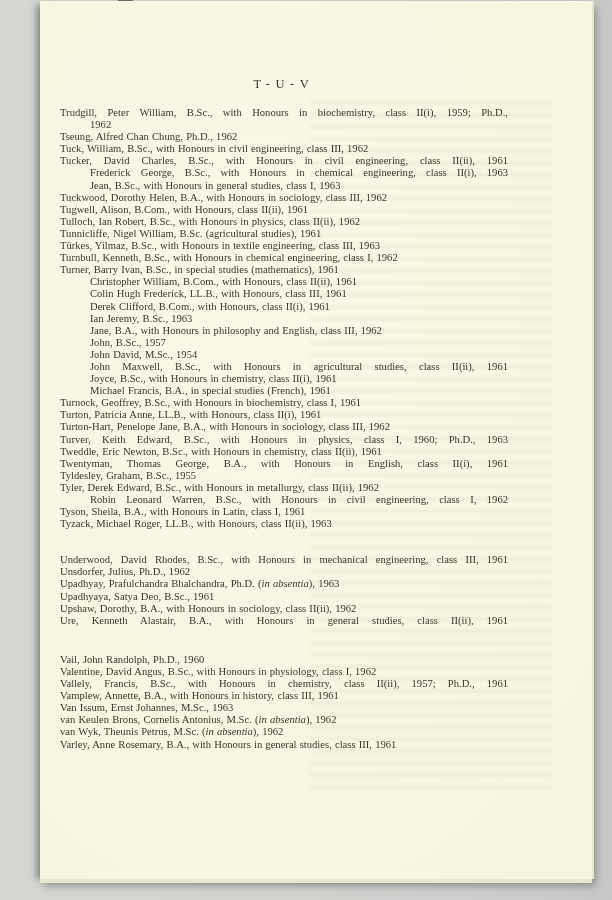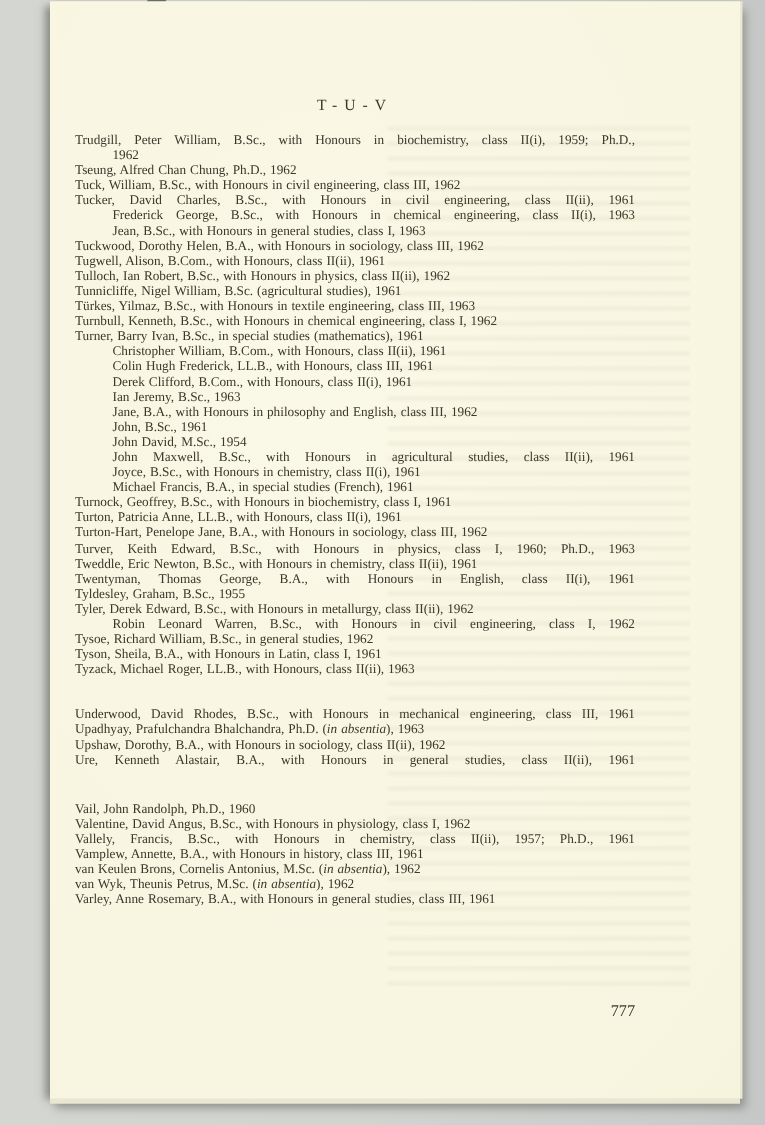--- a/index.html
+++ b/index.html
@@ -112,50 +112,51 @@
           <div class="line">Tulloch, Ian Robert, B.Sc., with Honours in physics, class II(ii), 1962</div>
           <div class="line">Tunnicliffe, Nigel William, B.Sc. (agricultural studies), 1961</div>
           <div class="line">Türkes, Yilmaz, B.Sc., with Honours in textile engineering, class III, 1963</div>
           <div class="line">Turnbull, Kenneth, B.Sc., with Honours in chemical engineering, class I, 1962</div>
           <div class="line">Turner, Barry Ivan, B.Sc., in special studies (mathematics), 1961</div>
           <div class="line indent">Christopher William, B.Com., with Honours, class II(ii), 1961</div>
           <div class="line indent">Colin Hugh Frederick, LL.B., with Honours, class III, 1961</div>
           <div class="line indent">Derek Clifford, B.Com., with Honours, class II(i), 1961</div>
           <div class="line indent">Ian Jeremy, B.Sc., 1963</div>
           <div class="line indent">Jane, B.A., with Honours in philosophy and English, class III, 1962</div>
-          <div class="line indent">John, B.Sc., 1961</div>
+          <div class="line indent">John, B.Sc., 1957</div>
           <div class="line indent">John David, M.Sc., 1954</div>
           <div class="line indent just">John Maxwell, B.Sc., with Honours in agricultural studies, class II(ii), 1961</div>
           <div class="line indent">Joyce, B.Sc., with Honours in chemistry, class II(i), 1961</div>
           <div class="line indent">Michael Francis, B.A., in special studies (French), 1961</div>
           <div class="line">Turnock, Geoffrey, B.Sc., with Honours in biochemistry, class I, 1961</div>
           <div class="line">Turton, Patricia Anne, LL.B., with Honours, class II(i), 1961</div>
           <div class="line">Turton-Hart, Penelope Jane, B.A., with Honours in sociology, class III, 1962</div>
           <div class="line just">Turver, Keith Edward, B.Sc., with Honours in physics, class I, 1960; Ph.D., 1963</div>
           <div class="line">Tweddle, Eric Newton, B.Sc., with Honours in chemistry, class II(ii), 1961</div>
           <div class="line just">Twentyman, Thomas George, B.A., with Honours in English, class II(i), 1961</div>
           <div class="line">Tyldesley, Graham, B.Sc., 1955</div>
           <div class="line">Tyler, Derek Edward, B.Sc., with Honours in metallurgy, class II(ii), 1962</div>
           <div class="line indent just">Robin Leonard Warren, B.Sc., with Honours in civil engineering, class I, 1962</div>
-          <div class="line">Tysoe, Richard William, B.Sc., in general studies, 1962</div>
           <div class="line">Tyson, Sheila, B.A., with Honours in Latin, class I, 1961</div>
           <div class="line">Tyzack, Michael Roger, LL.B., with Honours, class II(ii), 1963</div>
         </div>
         <div class="section gap-after-u">
           <div class="line just">Underwood, David Rhodes, B.Sc., with Honours in mechanical engineering, class III, 1961</div>
+          <div class="line">Unsdorfer, Julius, Ph.D., 1962</div>
           <div class="line">Upadhyay, Prafulchandra Bhalchandra, Ph.D. (<i>in absentia</i>), 1963</div>
+          <div class="line">Upadhyaya, Satya Deo, B.Sc., 1961</div>
           <div class="line">Upshaw, Dorothy, B.A., with Honours in sociology, class II(ii), 1962</div>
           <div class="line just">Ure, Kenneth Alastair, B.A., with Honours in general studies, class II(ii), 1961</div>
         </div>
         <div class="section">
           <div class="line">Vail, John Randolph, Ph.D., 1960</div>
           <div class="line">Valentine, David Angus, B.Sc., with Honours in physiology, class I, 1962</div>
           <div class="line just">Vallely, Francis, B.Sc., with Honours in chemistry, class II(ii), 1957; Ph.D., 1961</div>
           <div class="line">Vamplew, Annette, B.A., with Honours in history, class III, 1961</div>
+          <div class="line">Van Issum, Ernst Johannes, M.Sc., 1963</div>
           <div class="line">van Keulen Brons, Cornelis Antonius, M.Sc. (<i>in absentia</i>), 1962</div>
           <div class="line">van Wyk, Theunis Petrus, M.Sc. (<i>in absentia</i>), 1962</div>
           <div class="line">Varley, Anne Rosemary, B.A., with Honours in general studies, class III, 1961</div>
         </div>
       </div>
-    <div class="page-number">777</div>
     <div class="bleed"></div>
   </div>
 </div>
 
 </body></html>

